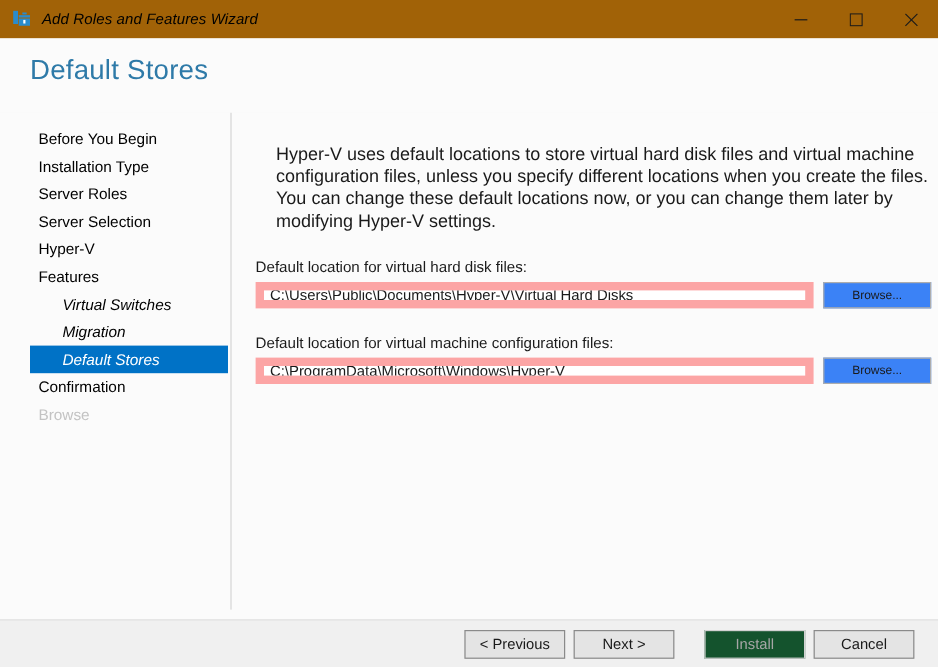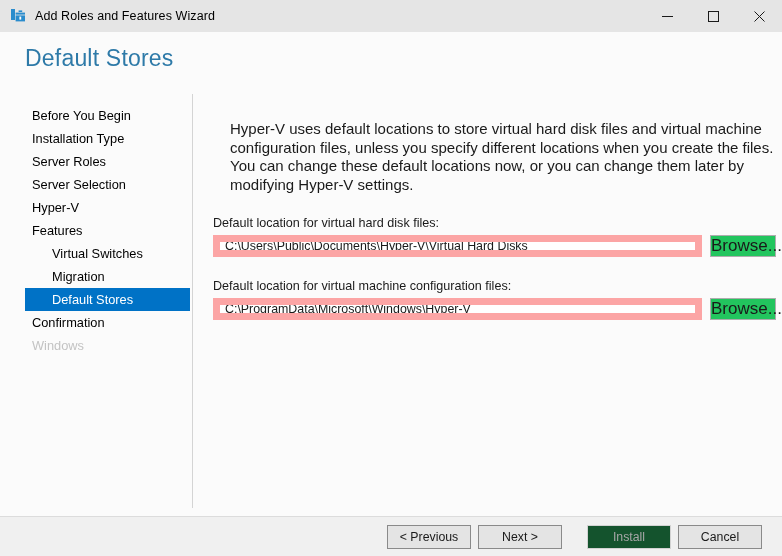--- a/index.html
+++ b/index.html
@@ -20,25 +20,26 @@
     width: 782px;
     height: 556px;
     background: #fbfbfb;
     display: flex;
     flex-direction: column;
   }
 
   
   .titlebar {
     height: 32px;
-    background: #e5e5e5;
+    background: #a16207;
     display: flex;
     align-items: center;
     flex: 0 0 auto;
     position: relative;
+    font-style: italic;
   }
   .titlebar-icon {
     width: 16px;
     height: 16px;
     margin-left: 10px;
     margin-right: 9px;
     flex: 0 0 auto;
     display: block;
   }
   .titlebar-title {
@@ -125,21 +126,21 @@
   .nav-item {
     height: 23px;
     line-height: 23px;
     font-size: 12.8px;
     color: #000000;
     padding-left: 32px;
     white-space: nowrap;
     cursor: default;
     box-sizing: border-box;
   }
-  .nav-item.sub { padding-left: 52px; }
+  .nav-item.sub { padding-left: 52px; font-style: italic; }
   .nav-item.selected {
     background: #0072c6;
     color: #ffffff;
     margin-left: 25px;
     margin-right: 3px;
     padding-left: 27px;
   }
   .nav-item.disabled { color: #c3c3c3; }
 
   .content {
@@ -176,27 +177,27 @@
     font-family: "Liberation Sans", sans-serif;
     font-size: 12.4px;
     color: #1a1a1a;
     padding: 0 3px 0 5px;
     box-sizing: border-box;
     outline: none;
     line-height: 20px;
   }
   .browse-btn {
     flex: 0 0 auto;
-    width: 66px;
+    width: 90px;
     height: 22px;
     margin-left: 8px;
-    background: #22c55e;
+    background: #3b82f6;
     border: 1px solid #adadad;
     font-family: "Liberation Sans", sans-serif;
-    font-size: 17px;
+    font-size: 10px;
     color: #1a1a1a;
     cursor: default;
     box-sizing: border-box;
     padding: 0;
   }
 
   
   .footer {
     height: 40px;
     flex: 0 0 auto;
@@ -272,21 +273,21 @@
         <div class="nav-item">Before You Begin</div>
         <div class="nav-item">Installation Type</div>
         <div class="nav-item">Server Roles</div>
         <div class="nav-item">Server Selection</div>
         <div class="nav-item">Hyper-V</div>
         <div class="nav-item">Features</div>
         <div class="nav-item sub">Virtual Switches</div>
         <div class="nav-item sub">Migration</div>
         <div class="nav-item sub selected">Default Stores</div>
         <div class="nav-item">Confirmation</div>
-        <div class="nav-item disabled">Windows</div>
+        <div class="nav-item disabled">Browse</div>
       </div>
 
     <div class="content">
       <p class="intro">Hyper-V uses default locations to store virtual hard disk files and virtual machine configuration files, unless you specify different locations when you create the files. You can change these default locations now, or you can change them later by modifying Hyper-V settings.</p>
 
       <div class="field-label">Default location for virtual hard disk files:</div>
       <div class="field-row">
         <input class="text-input" type="text" value="C:\Users\Public\Documents\Hyper-V\Virtual Hard Disks" style="">
         <button class="browse-btn">Browse...</button>
       </div>

